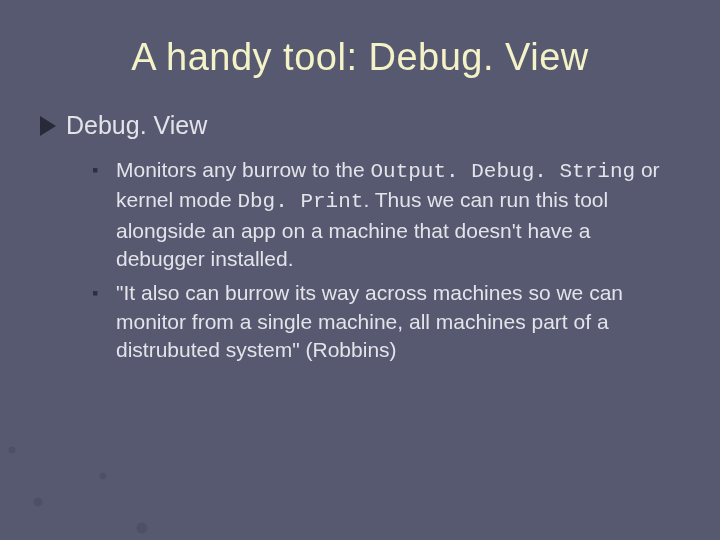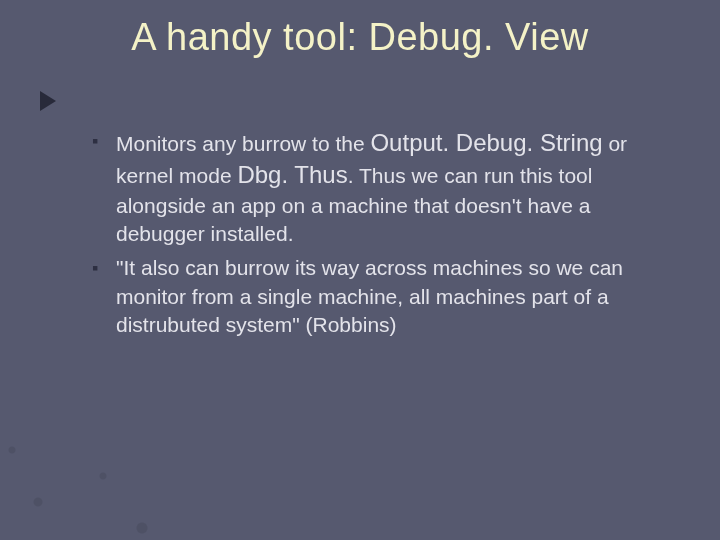--- a/index.html
+++ b/index.html
@@ -6,21 +6,21 @@
   html, body { width: 720px; height: 540px; overflow: hidden; }
   body {
     background: #56596f;
     font-family: Verdana, Geneva, sans-serif;
     color: #e3e3ea;
     position: relative;
   }
   .slide {
     width: 720px;
     height: 540px;
-    padding: 16px 36px 24px 36px;
+    padding: 36px 36px 24px 36px;
     position: relative;
   }
   .title {
     font-size: 38px;
     font-weight: 400;
     color: #f4f2c7;
     text-align: center;
     margin-bottom: 32px;
     letter-spacing: 0.5px;
   }
@@ -58,22 +58,22 @@
   }
   .bullet-item::before {
     content: "▪";
     position: absolute;
     left: 0;
     top: 2px;
     color: #2d2f42;
     font-size: 18px;
   }
   .mono {
-    font-family: Liberation Sans, sans-serif;
-    font-size: 24px;
+    font-family: Liberation Mono, monospace;
+    font-size: 21px;
   }
   
   .flourish {
     position: absolute;
     left: -40px;
     bottom: -40px;
     width: 260px;
     height: 260px;
     opacity: 0.08;
     pointer-events: none;
@@ -88,23 +88,24 @@
 </head>
 <body>
 
 <div class="slide">
   <div class="flourish"></div>
 
   <h1 class="title">A handy tool: Debug. View</h1>
 
   <div class="section-row">
     <span class="arrow-icon"></span>
+    <span class="section-label">Debug. View</span>
   </div>
 
   <ul class="bullet-list">
     <li class="bullet-item">
-      <span>Monitors any burrow to the </span><span class="mono">Output. Debug. String</span><span> or kernel mode </span><span class="mono">Dbg. Thus</span><span>. Thus we can run this tool alongside an app on a machine that doesn't have a debugger installed.</span>
+      <span>Monitors any burrow to the </span><span class="mono">Output. Debug. String</span><span> or kernel mode </span><span class="mono">Dbg. Print</span><span>. Thus we can run this tool alongside an app on a machine that doesn't have a debugger installed.</span>
     </li>
     <li class="bullet-item">
       <span>"It also can burrow its way across machines so we can monitor from a single machine, all machines part of a distrubuted system" (Robbins)</span>
     </li>
   </ul>
 </div>
 
 </body></html>

